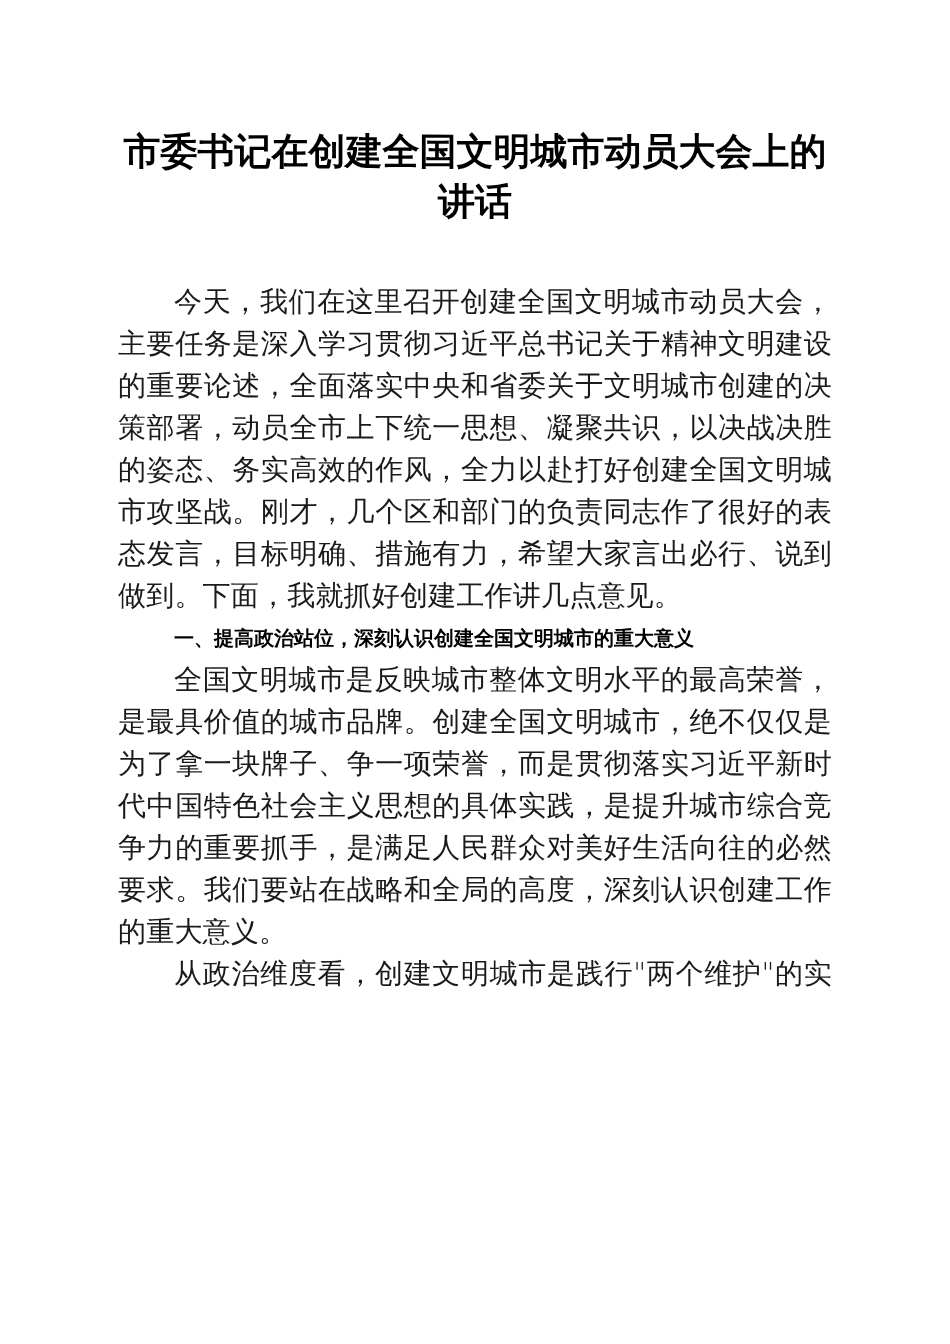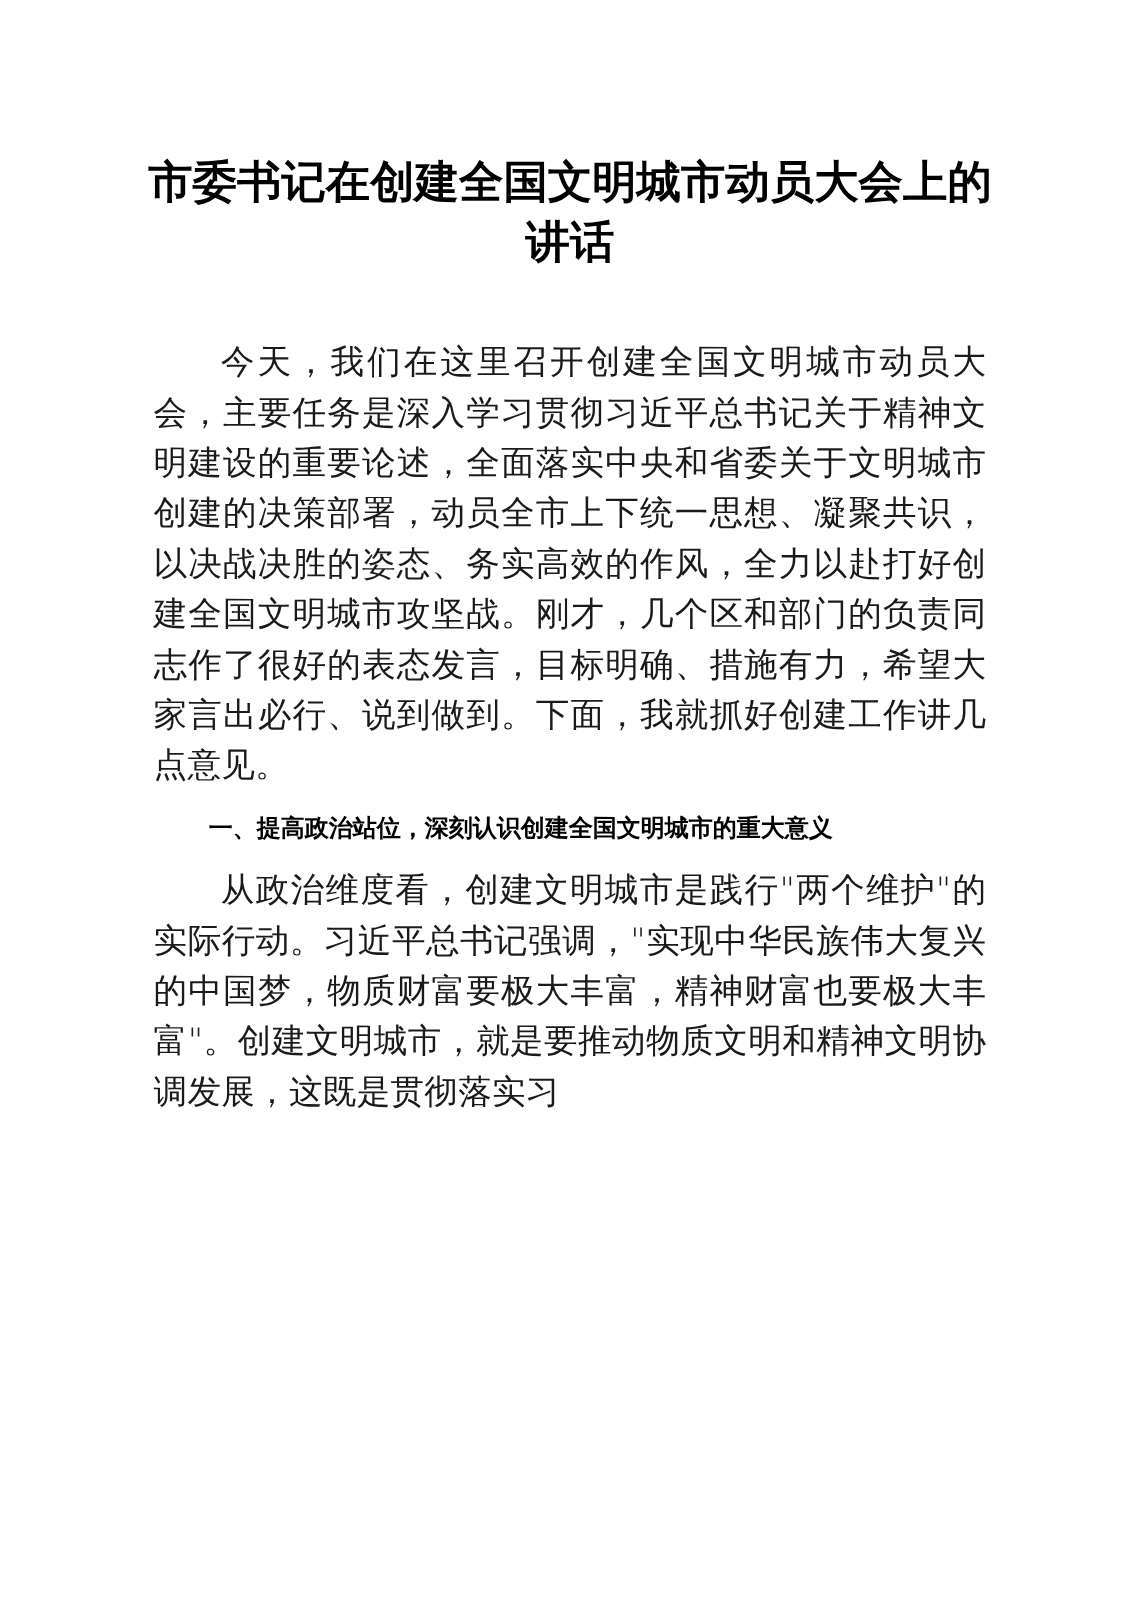--- a/index.html
+++ b/index.html
@@ -42,21 +42,21 @@
 
   
   .para {
     font-family: "DejaVu Sans", "Liberation Sans", sans-serif;
     font-size: 28px;
     line-height: 42px;
     color: #1a1a1a;
     text-align: justify;
     text-align-last: left;
     text-justify: inter-character;
-    margin: 10px;
+    margin: 0;
     text-indent: 56px;
     word-break: break-all;
     letter-spacing: 0.2px;
     font-weight: 350;
   }
 
   .para.first-para {
     margin-top: 55px;
   }
 
@@ -84,17 +84,18 @@
 
 <div class="page">
   <div class="content">
 
     <h1 class="doc-title">市委书记在创建全国文明城市动员大会上的讲话</h1>
 
     <p class="para first-para">今天，我们在这里召开创建全国文明城市动员大会，主要任务是深入学习贯彻习近平总书记关于精神文明建设的重要论述，全面落实中央和省委关于文明城市创建的决策部署，动员全市上下统一思想、凝聚共识，以决战决胜的姿态、务实高效的作风，全力以赴打好创建全国文明城市攻坚战。刚才，几个区和部门的负责同志作了很好的表态发言，目标明确、措施有力，希望大家言出必行、说到做到。下面，我就抓好创建工作讲几点意见。</p>
 
     <p class="section-heading">一、提高政治站位，深刻认识创建全国文明城市的重大意义</p>
 
+    <p class="para">全国文明城市是反映城市整体文明水平的最高荣誉，是最具价值的城市品牌。创建全国文明城市，绝不仅仅是为了拿一块牌子、争一项荣誉，而是贯彻落实习近平新时代中国特色社会主义思想的具体实践，是提升城市综合竞争力的重要抓手，是满足人民群众对美好生活向往的必然要求。我们要站在战略和全局的高度，深刻认识创建工作的重大意义。</p>
 
     <p class="para cut-bottom">从政治维度看，创建文明城市是践行"两个维护"的实际行动。习近平总书记强调，"实现中华民族伟大复兴的中国梦，物质财富要极大丰富，精神财富也要极大丰富"。创建文明城市，就是要推动物质文明和精神文明协调发展，这既是贯彻落实习</p>
 
   </div>
 </div>
 
 </body></html>

